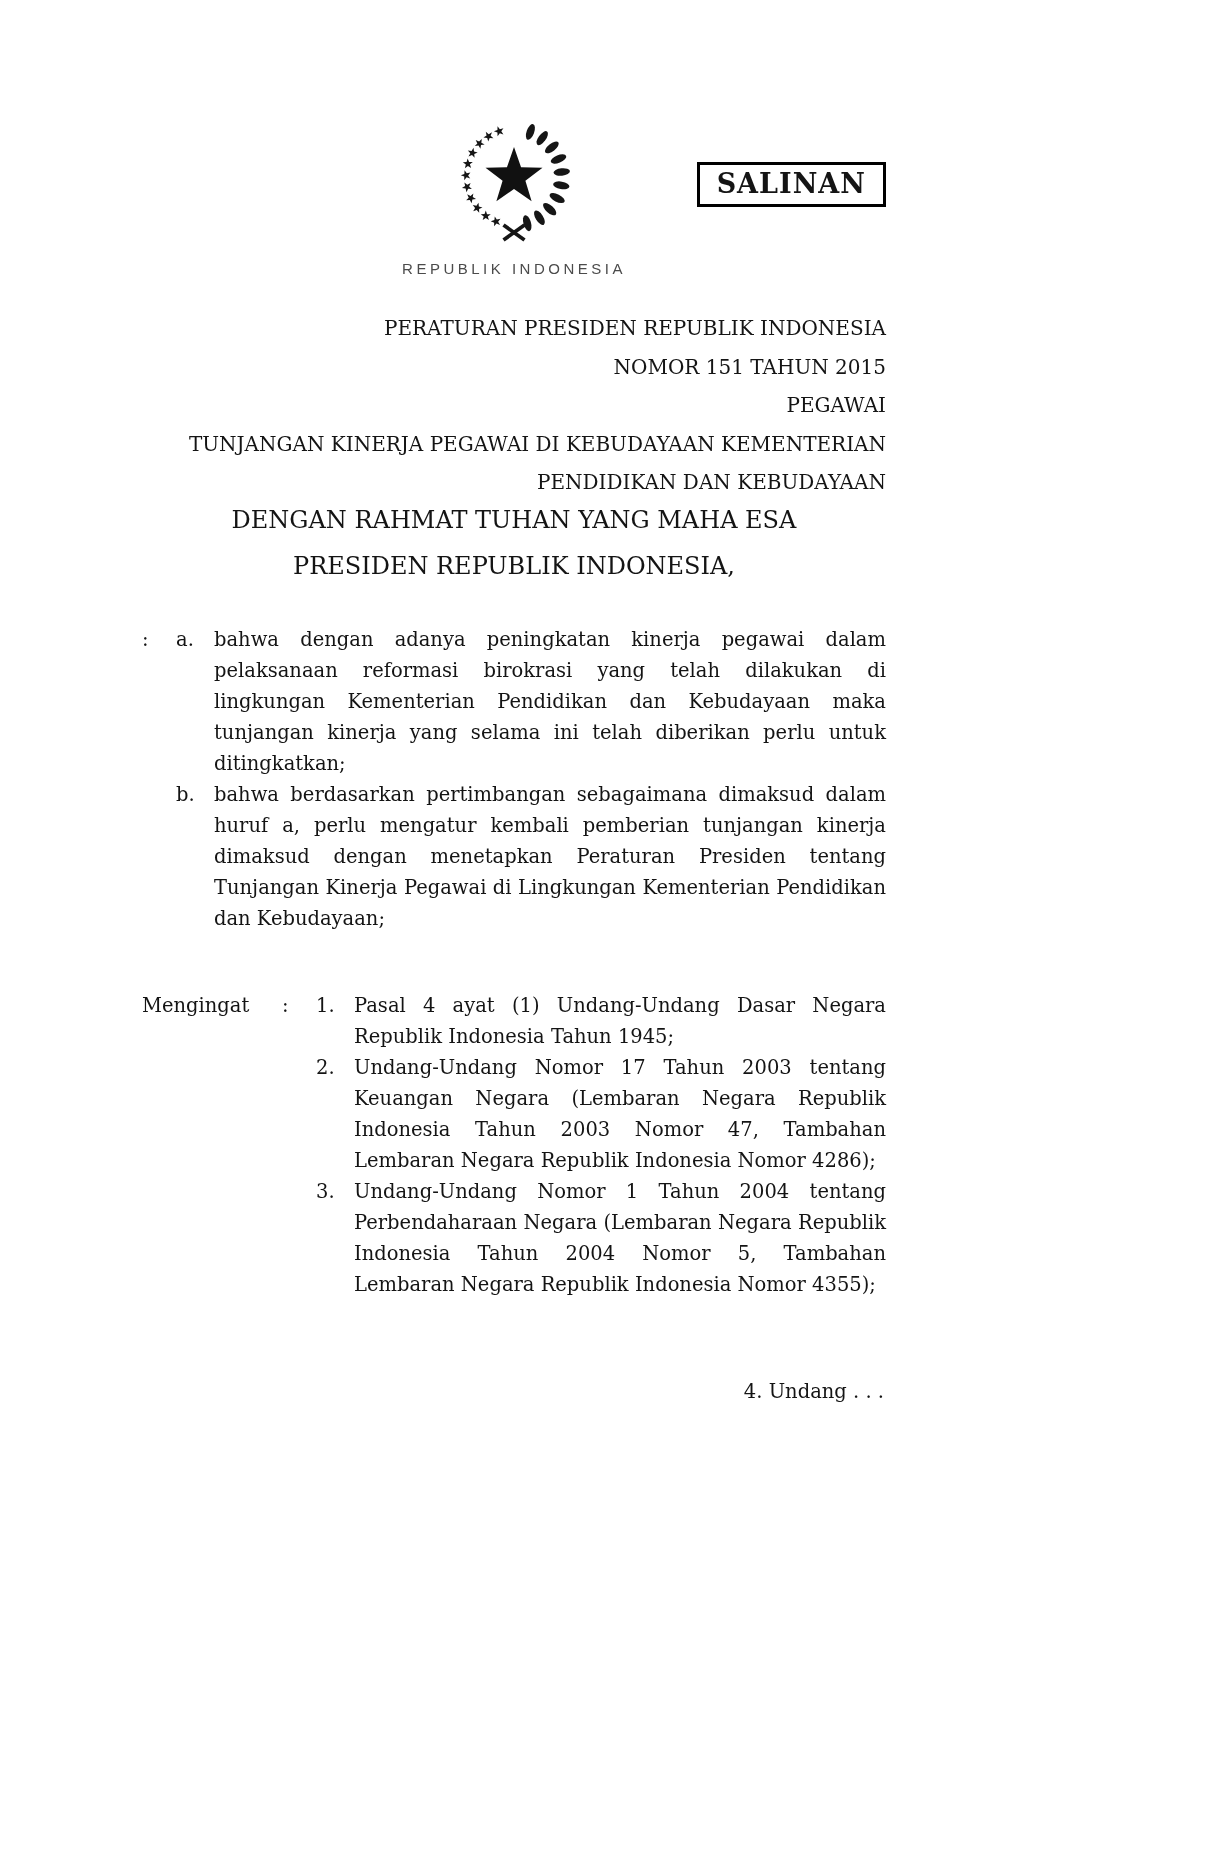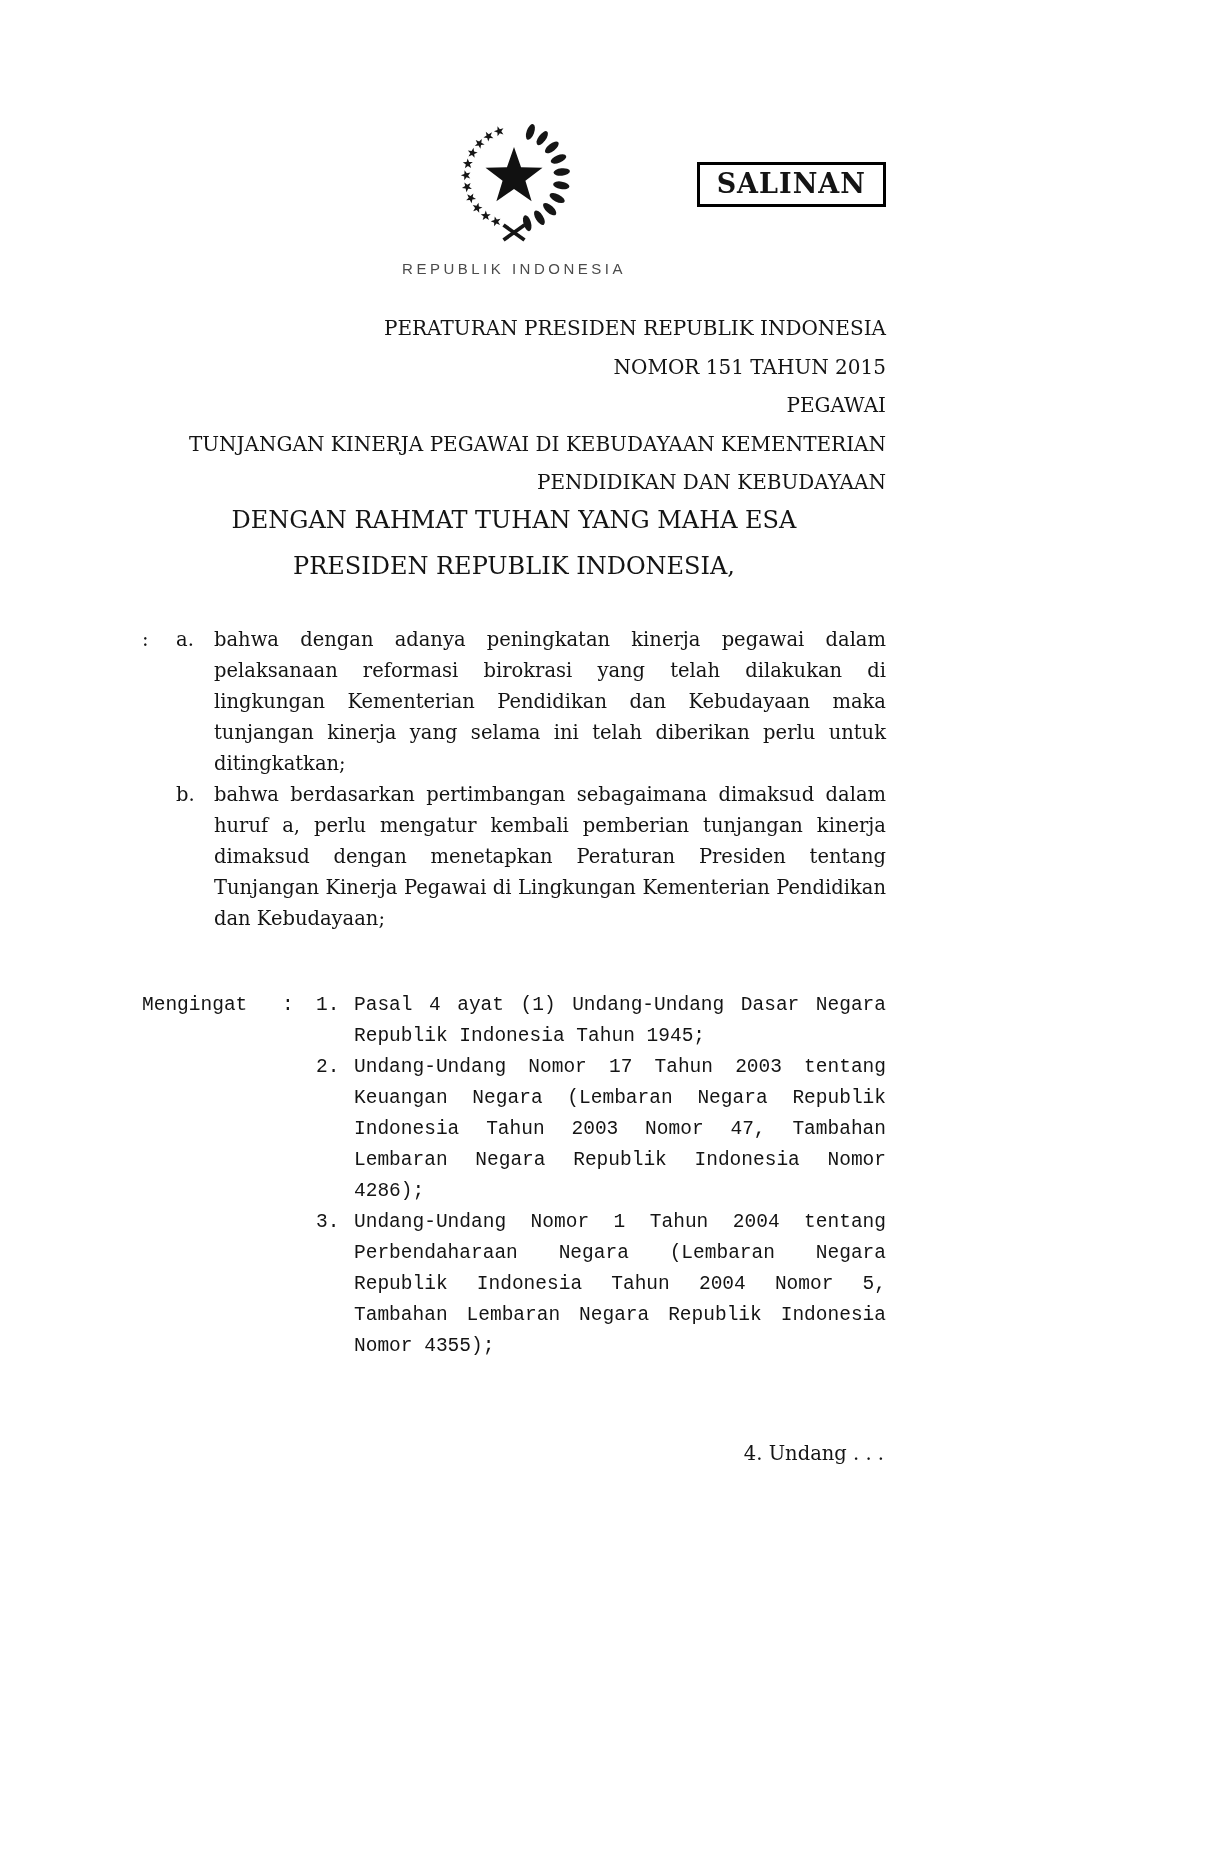--- a/index.html
+++ b/index.html
@@ -59,21 +59,21 @@
     line-height: 36px;
   }
   .preamble > div + div { margin-top: 10px; }
 
   .clause {
     display: flex;
     font-size: 19.5px;
     line-height: 31px;
     margin-top: 40px;
   }
-  .clause.second { margin-top: 56px; font-family: Liberation Mono, monospace; }
+  .clause.second { margin-top: 56px; }
   .c-label { width: 140px; flex: 0 0 auto; }
   .c-colon { width: 34px;  flex: 0 0 auto; }
   .c-items { flex: 1; }
   .item { display: flex; }
   .i-marker { width: 38px; flex: 0 0 auto; }
   .i-text { flex: 1; text-align: justify; }
 
   .catchword {
     text-align: right;
     font-size: 19.5px;

